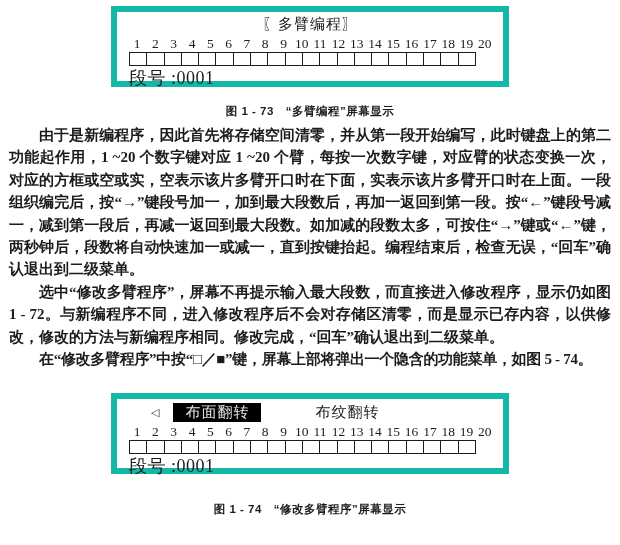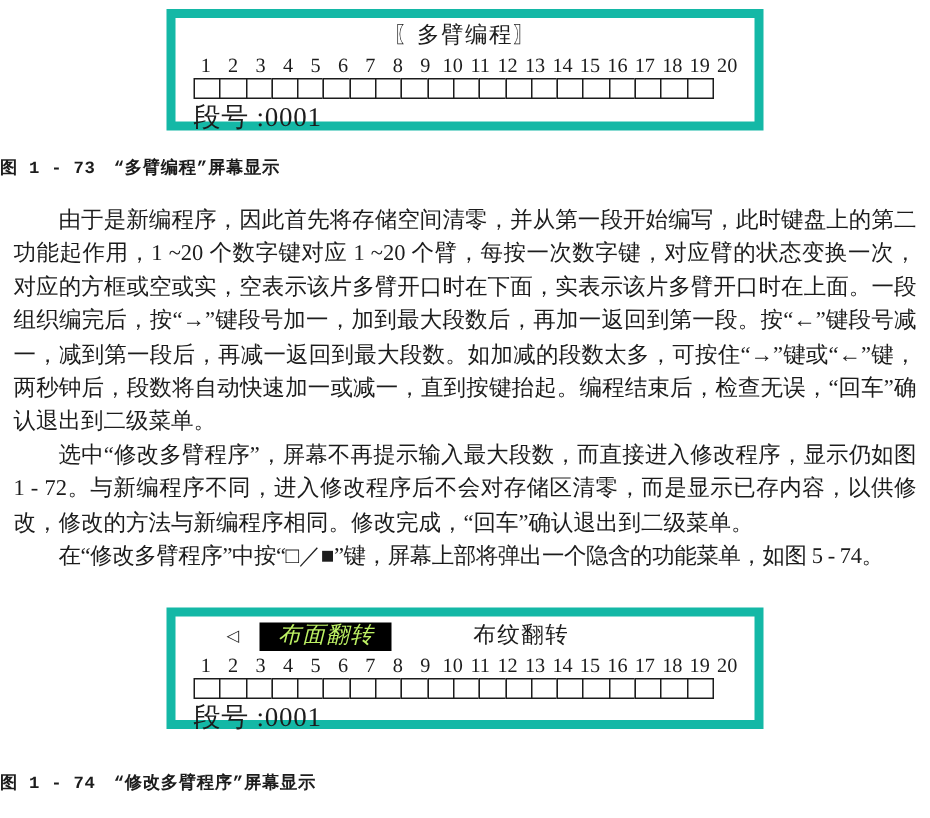--- a/index.html
+++ b/index.html
@@ -20,49 +20,49 @@
   .screen-box.second { margin-top:23px; height:81px; padding-top:3px; }
 
   .screen-title {
     text-align:center; font-size:15px; line-height:20px; height:20px;
     letter-spacing:1px;
   }
 
   .menu-row { display:flex; align-items:center; height:20px; padding-left:34px; }
   .menu-cursor { font-size:11px; line-height:20px; color:#1c1c1c; }
   .menu-selected {
-    margin-left:14px; background:#000; color:#bef264;
-    font-size:15px; line-height:19px; padding:0 12px; letter-spacing:1px;font-style:italic;
+    margin-left:14px; background:#000; color:#e5e5e5;
+    font-size:15px; line-height:19px; padding:0 12px; letter-spacing:1px;
   }
   .menu-plain { margin-left:54px; font-size:15px; line-height:19px; letter-spacing:1px; }
 
   .num-row { display:flex; margin:1px 0 0 11px; height:17px; }
   .num-row span {
     flex:0 0 18.3px; width:18.3px; text-align:center;
     font-size:13.5px; line-height:17px; font-family:"Liberation Serif", serif;
   }
   .cell-row { display:flex; margin:0 0 0 12px; height:14px; }
   .cell-row span {
     flex:0 0 18.3px; width:18.3px; height:14px;
     border:1px solid #1c1c1c; margin-left:-1px; background:#fff;
   }
   .cell-row span:first-child { margin-left:0; }
 
   .seg-label { font-size:18px; line-height:20px; margin:2px 0 0 12px; letter-spacing:0.5px; }
 
   
   .caption {
-    text-align:left; font-family:Liberation Mono, monospace;
+    text-align:center; font-family:Liberation Sans, sans-serif;
     font-weight:bold; font-size:11.5px; letter-spacing:0.5px;
   }
   .caption.c1 { margin-top:17px; }
   .caption.c2 { margin-top:28px; }
 
   
-  .body-text { padding:0 9px; margin-top:17px; }
+  .body-text { padding:0 9px; margin-top:5px;font-weight:bold; }
   .body-text p {
     font-size:15px; line-height:22.4px; text-align:justify;
     text-indent:2em; letter-spacing:0px;
   }
   .body-text p.tight { letter-spacing:-0.3px; }
 </style>
 </head>
 <body>
 
 <div class="page">

